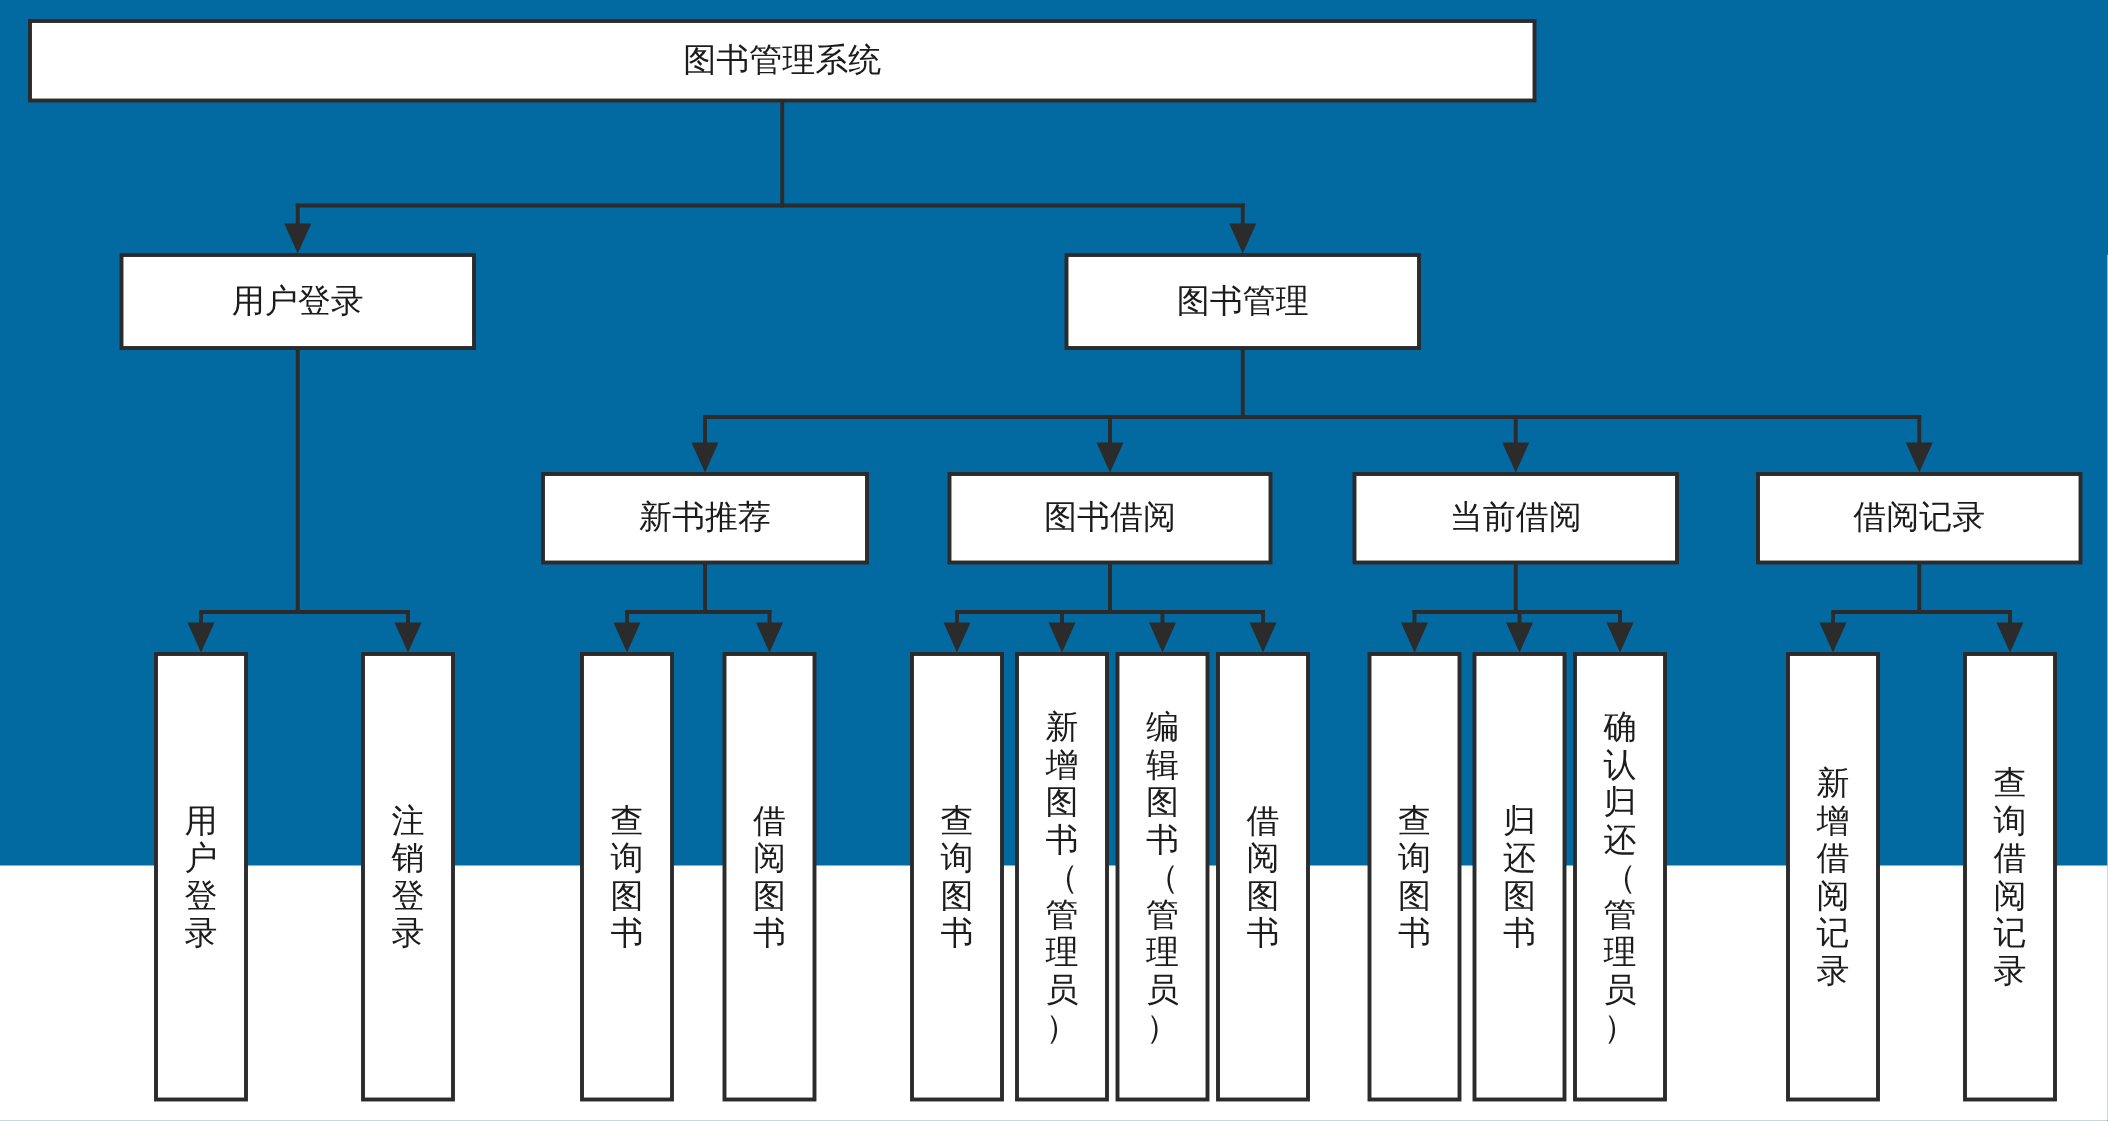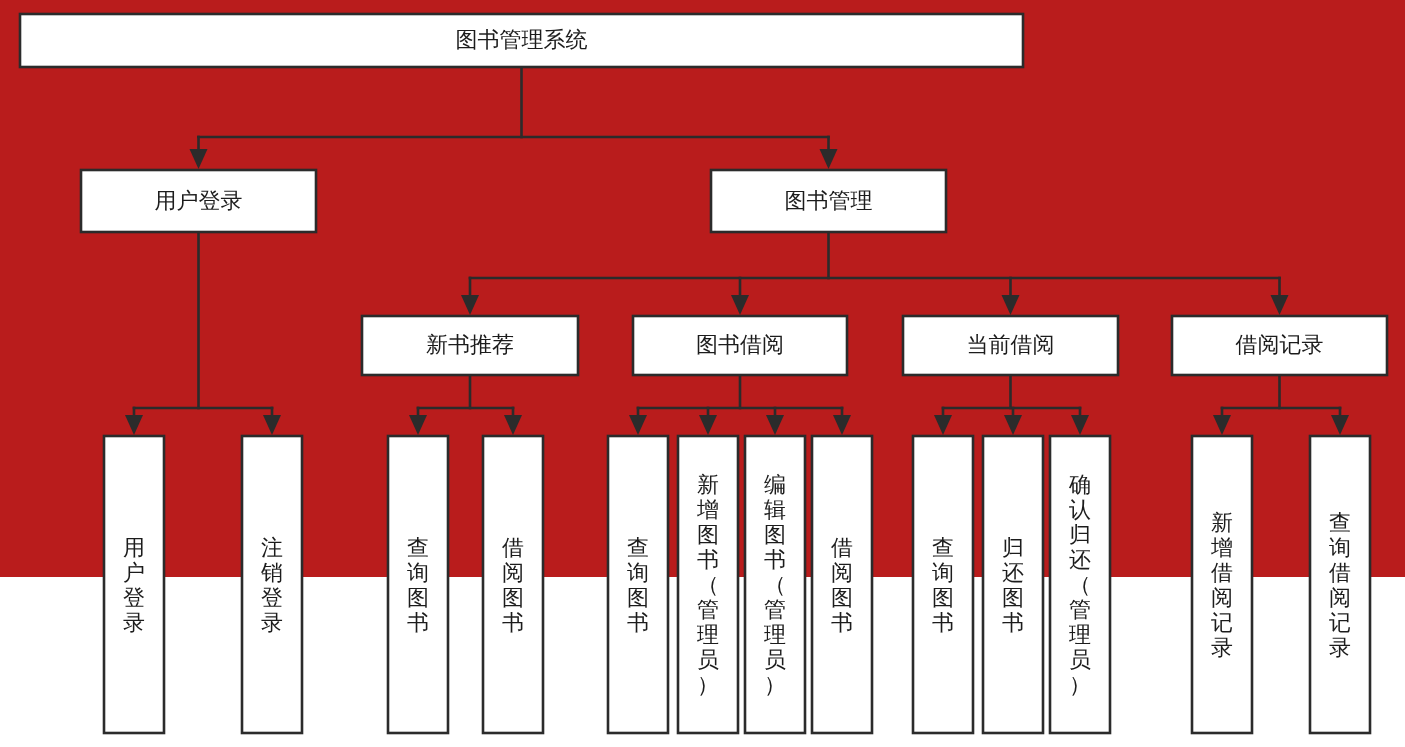--- a/index.html
+++ b/index.html
@@ -10,21 +10,21 @@
   body {
     width: 1405px;
     height: 747px;
     overflow: hidden;
     font-family: "Liberation Sans", "DejaVu Sans", sans-serif;
   }
   #diagram-root {
     position: relative;
     width: 1405px;
     height: 577px;
-    background: #b91c1c;
+    background: #0369a1;
   }
   svg.diagram-canvas {
     position: absolute;
     top: 0;
     left: 0;
     width: 1405px;
     height: 747px;
     display: block;
   }
   .node-box {

